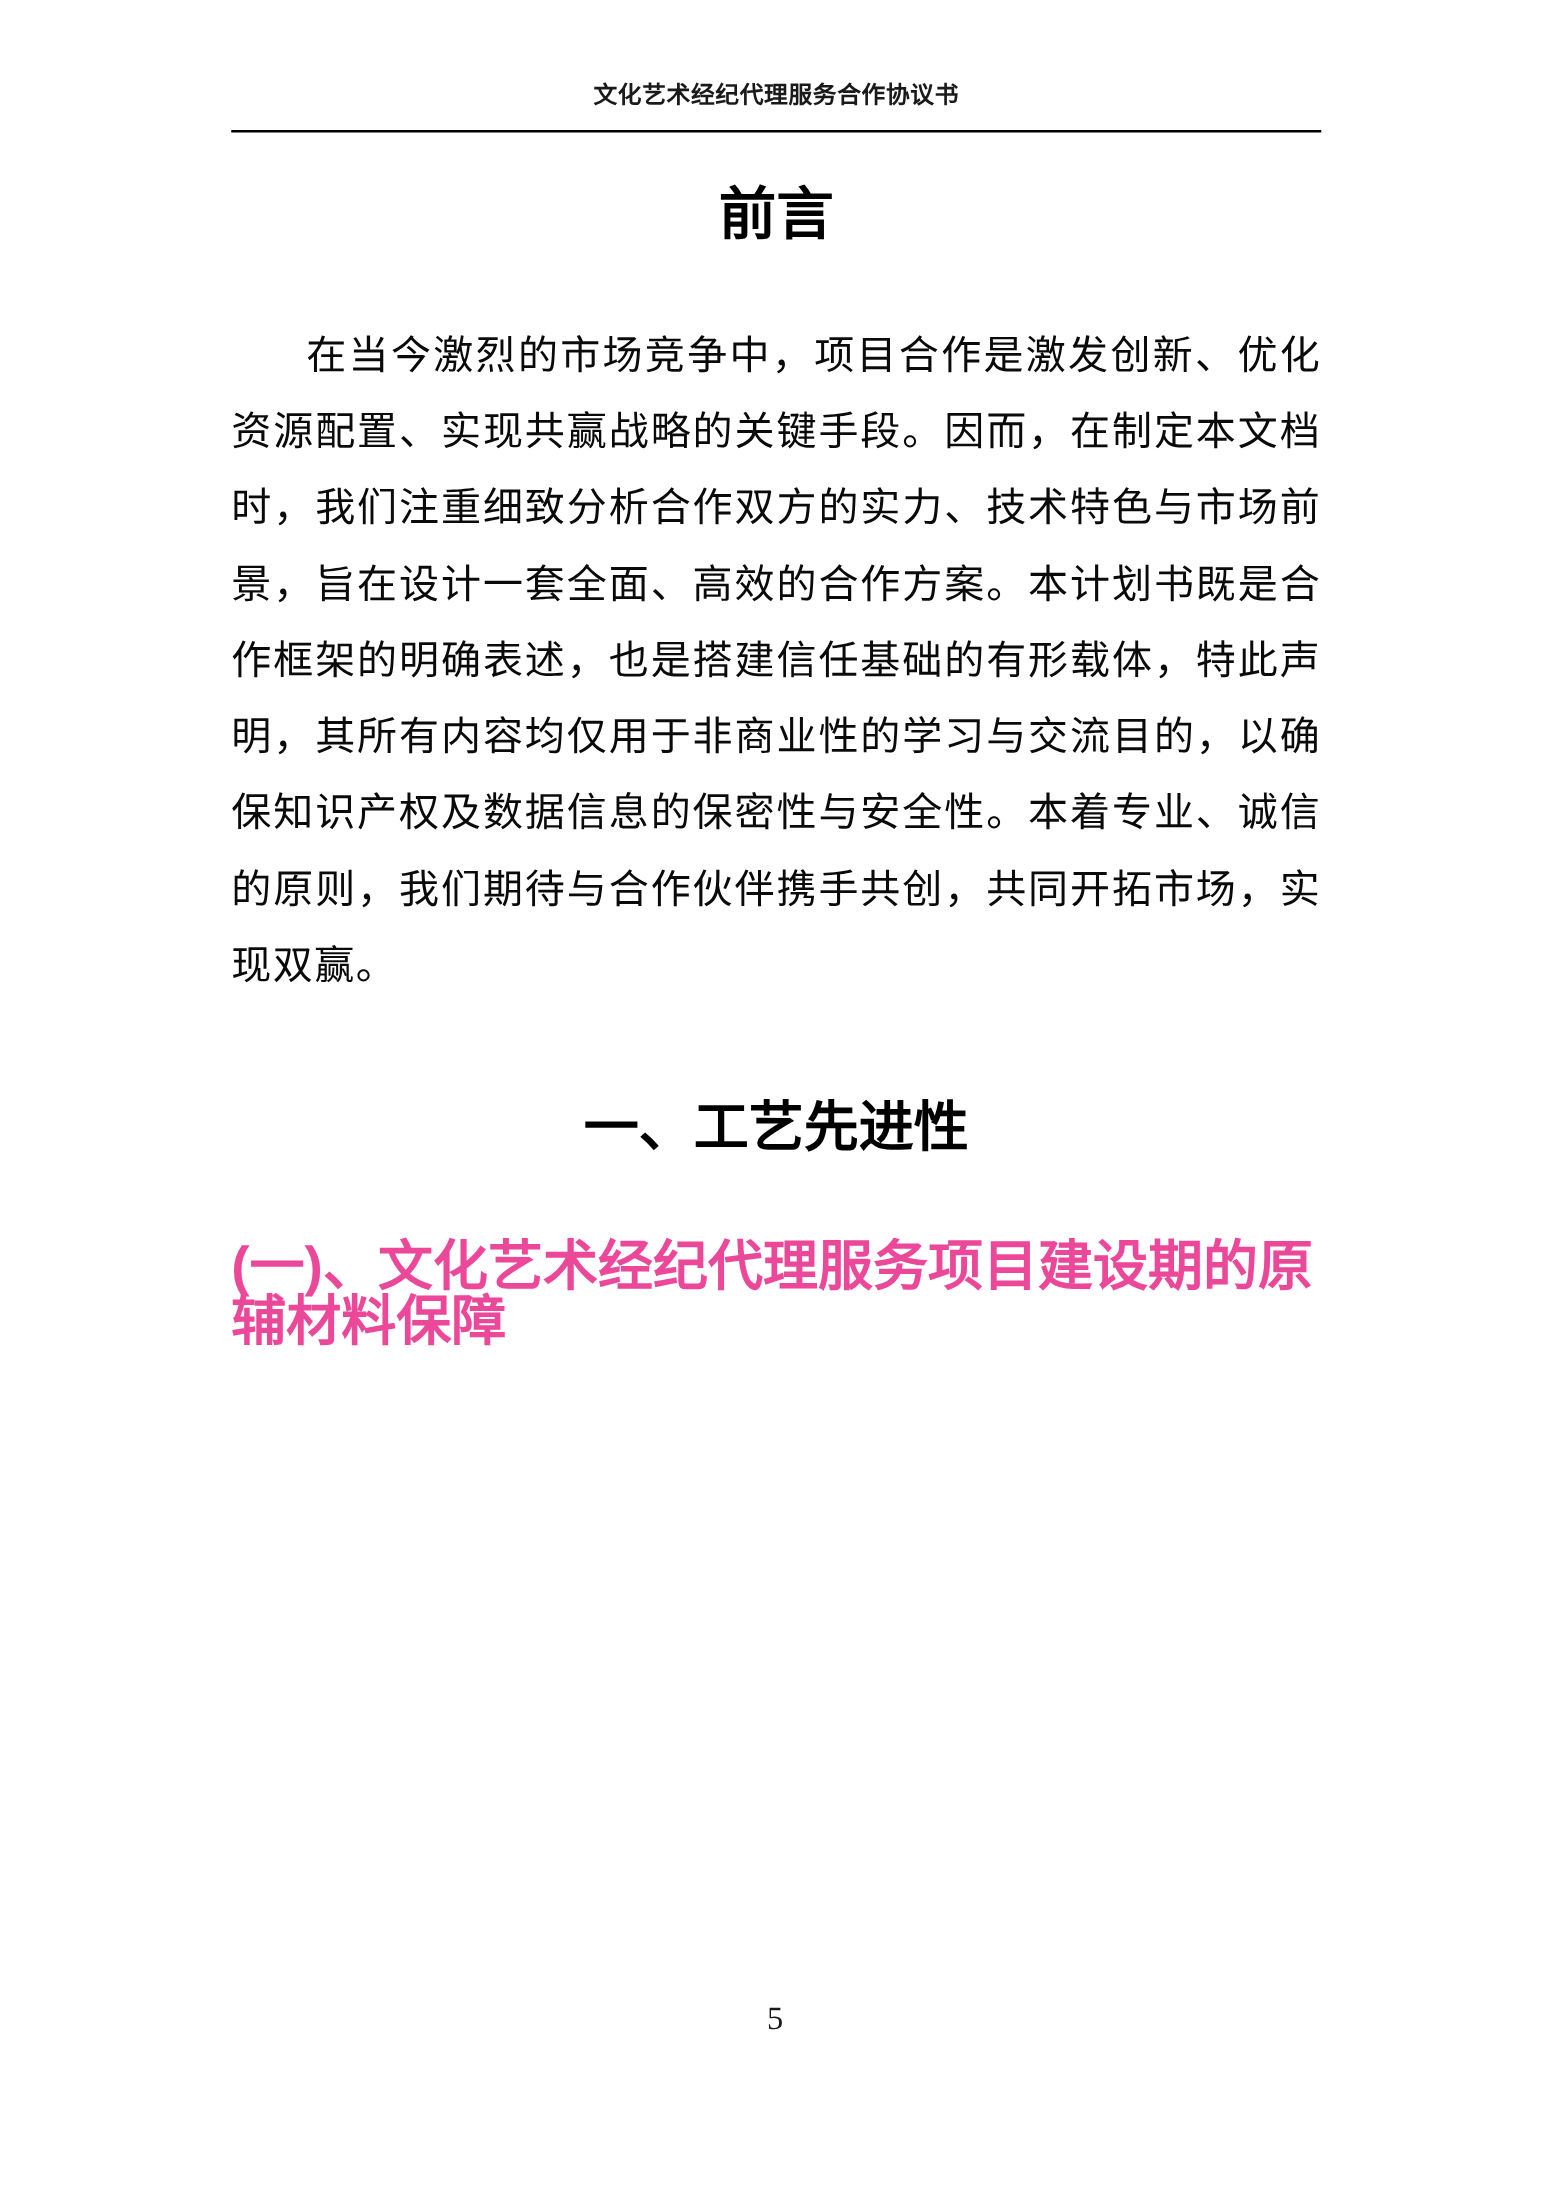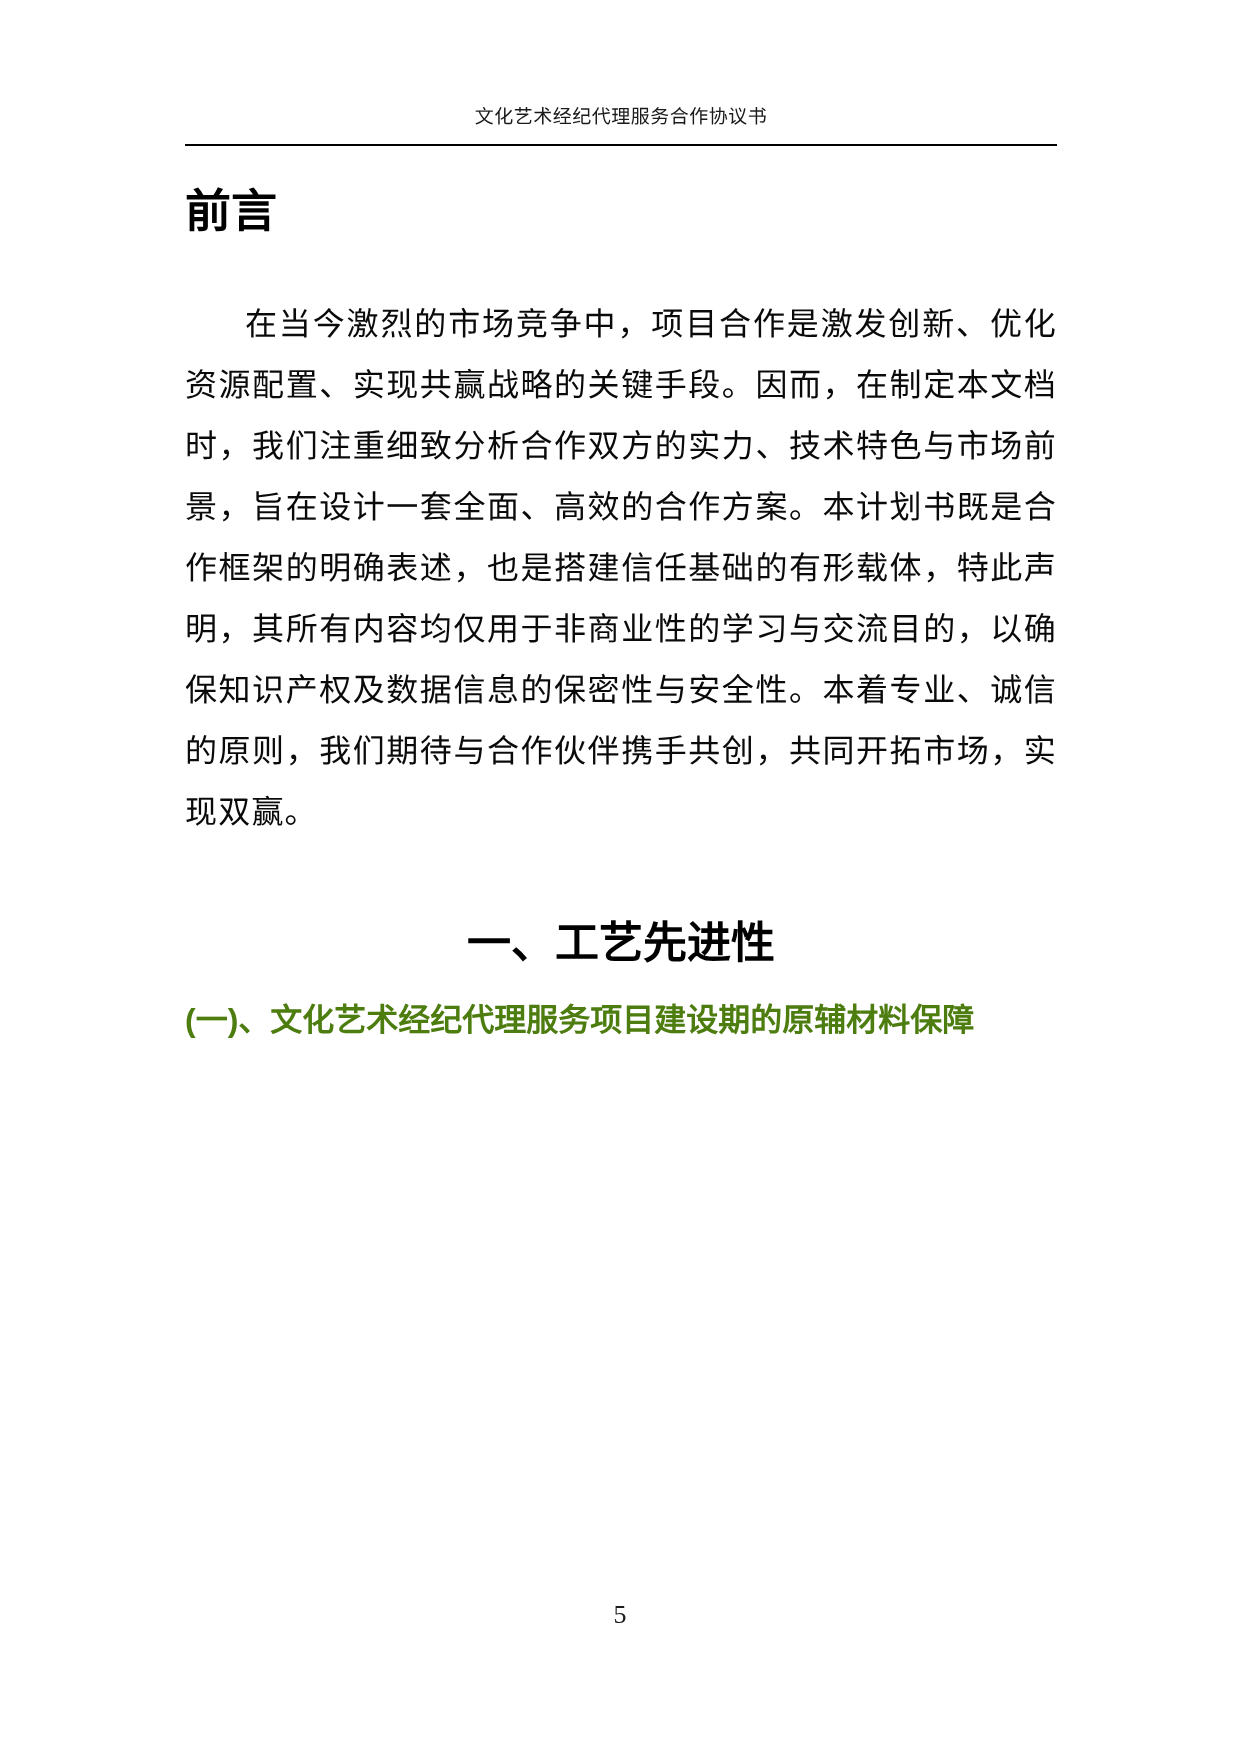--- a/index.html
+++ b/index.html
@@ -15,35 +15,36 @@
     color: #000000;
     overflow: hidden;
     font-family: "Liberation Serif", "DejaVu Serif", serif;
   }
   .content {
     margin-left: 185px;
     margin-right: 183px; 
   }
   
   .doc-header {
-    padding-top: 104px;
+    padding-top: 64px;
     padding-bottom: 14px;
     border-bottom: 2px solid #000000;
+    font-weight: bold;
   }
   .doc-header-title {
     text-align: center;
     font-size: 19px;
     line-height: 26px;
     letter-spacing: 0.5px;
     color: #1a1a1a;
   }
   
   .doc-title {
     margin-top: 38px;
-    text-align: left;
+    text-align: center;
     font-family: "Liberation Sans", "DejaVu Sans", sans-serif;
     font-weight: 900;
     font-size: 46px;
     line-height: 54px;
     color: #000000;
   }
   
   .para {
     font-size: 32px;
     line-height: 61px;
@@ -62,26 +63,26 @@
   .section-heading {
     margin-top: 74px;
     font-family: "Liberation Sans", "DejaVu Sans", sans-serif;
     font-weight: 900;
     font-size: 44px;
     line-height: 52px;
     color: #000000;
     text-align: center;
   }
   .section-subheading {
-    margin-top: 29px;
+    margin-top: 63px;
     font-family: "Liberation Sans", "DejaVu Sans", sans-serif;
     font-weight: 700;
-    font-size: 32px;
+    font-size: 44px;
     line-height: 44px;
-    color: #4d7c0f;
+    color: #ec4899;
   }
   
   .page-footer {
     position: absolute;
     top: 1600px;
     left: 0;
     width: 100%;
     text-align: center;
     font-size: 26px;
     line-height: 30px;

